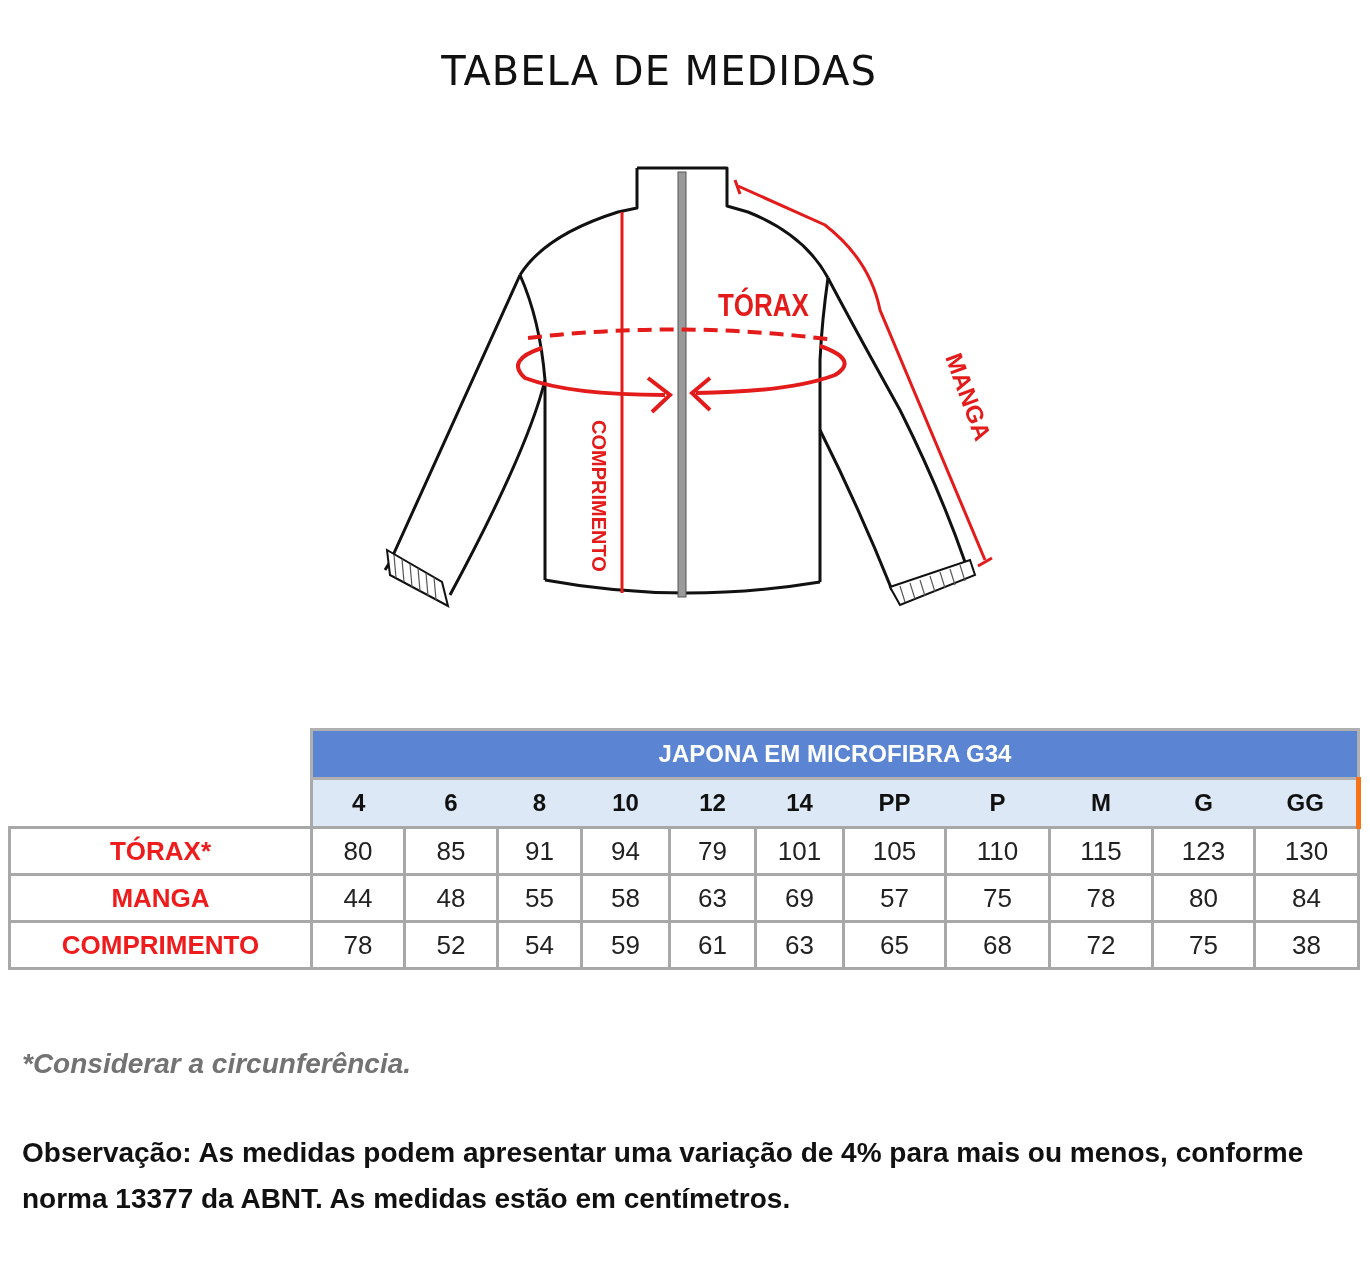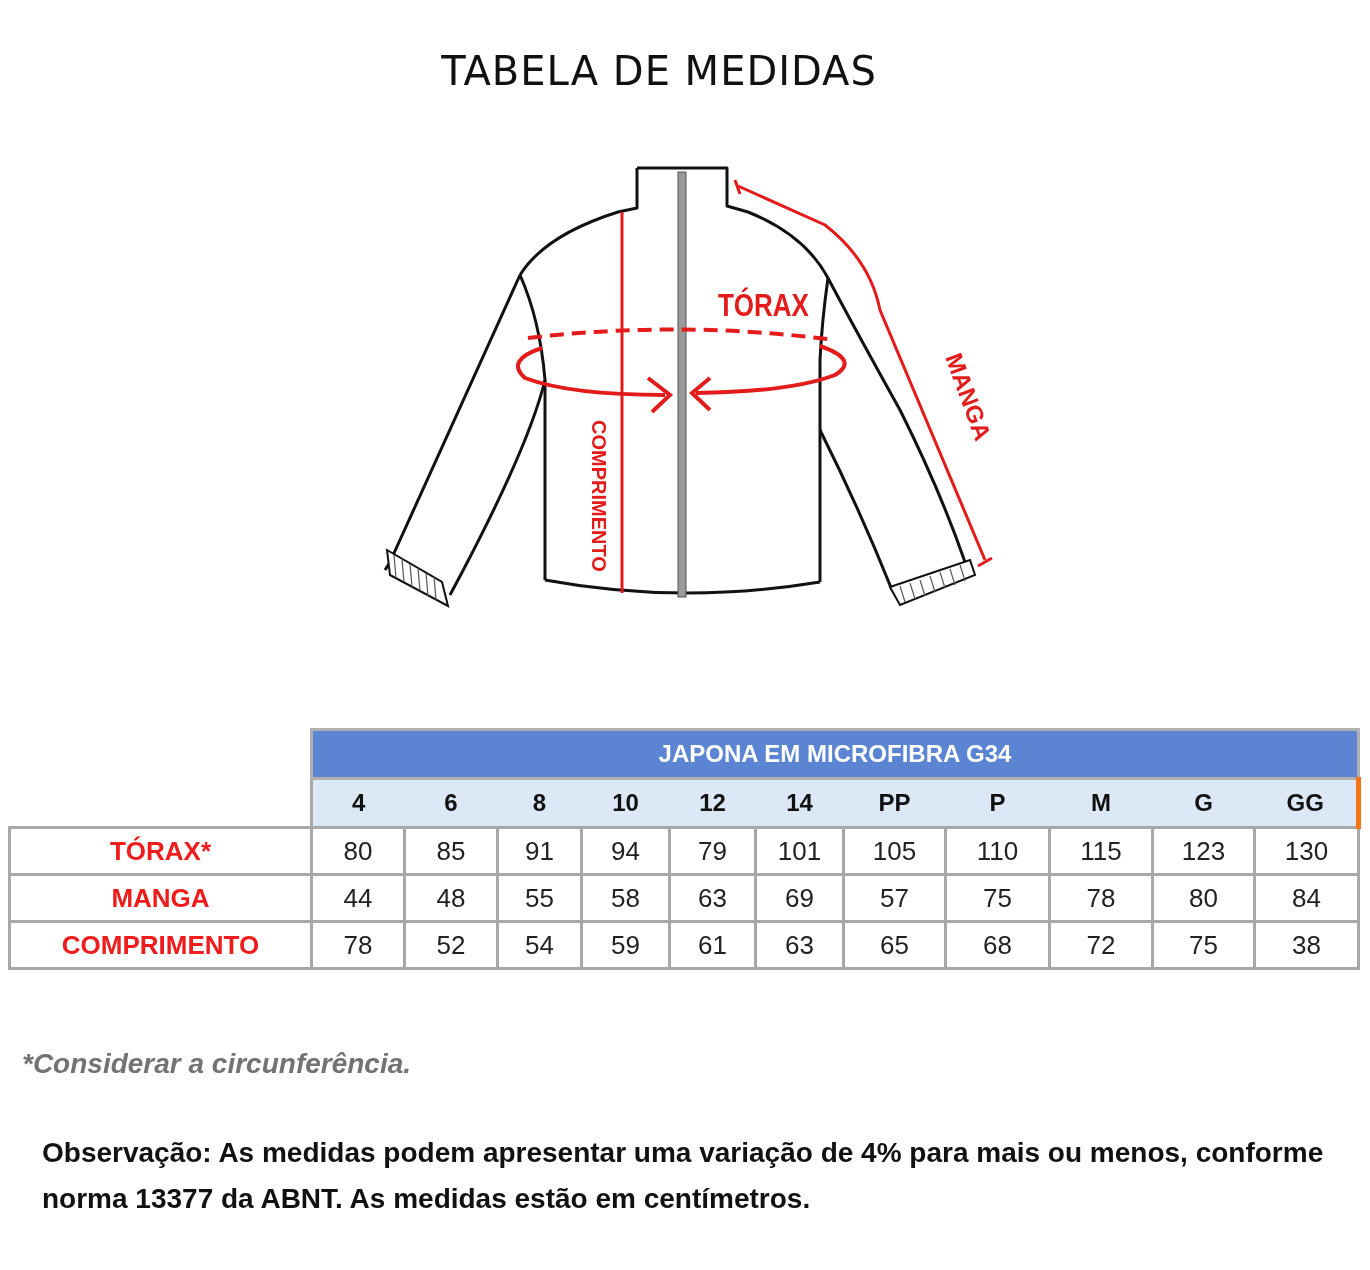--- a/index.html
+++ b/index.html
@@ -8,21 +8,21 @@
   .diagram { position:absolute; left:380px; top:150px; width:640px; height:470px; }
   .tbl { position:absolute; left:8px; top:728px; border-collapse:collapse; table-layout:fixed; }
   .tbl td { border:3px solid #a8a8a8; text-align:center; font-size:26px; height:44px; padding:0; color:#222; }
   .tbl .empty { border:none; background:#fff; }
   .tbl .head { background:#5b85d3; color:#fff; font-weight:bold; font-size:24px; height:46px; border-color:#b0b0b0; }
   .tbl .size { background:#dce8f5; font-weight:bold; font-size:24px; height:46px; border-left:none; border-right:none; color:#111; }
   .tbl .size.first { border-left:3px solid #a8a8a8; }
   .tbl .size.last { border-right:5px solid #f97316; }
   .tbl .rowlabel { color:#ee1c1c; font-weight:bold; font-size:26px;margin-top:24px; }
   .note1 { position:absolute; left:22px; top:1048px; font-size:28px; font-weight:bold; font-style:italic; color:#737373; }
-  .note2 { position:absolute; left:22px; top:1130px; width:1300px; font-size:28px; font-weight:bold; line-height:46px; color:#111;margin-left:20px; }
+  .note2 { position:absolute; left:22px; top:1130px; width:1300px; font-size:28px; font-weight:bold; line-height:46px; color:#111; }
 </style>
 </head>
 <body>
 
 <div class="title">TABELA DE MEDIDAS</div>
 
 <svg class="diagram" viewBox="0 0 640 470" xmlns="http://www.w3.org/2000/svg">
   <g fill="none" stroke="#111" stroke-width="3" stroke-linejoin="round">
 
     <path d="M257,18 L347,18 L347,56 L368,62 Q425,85 448,128"></path>

